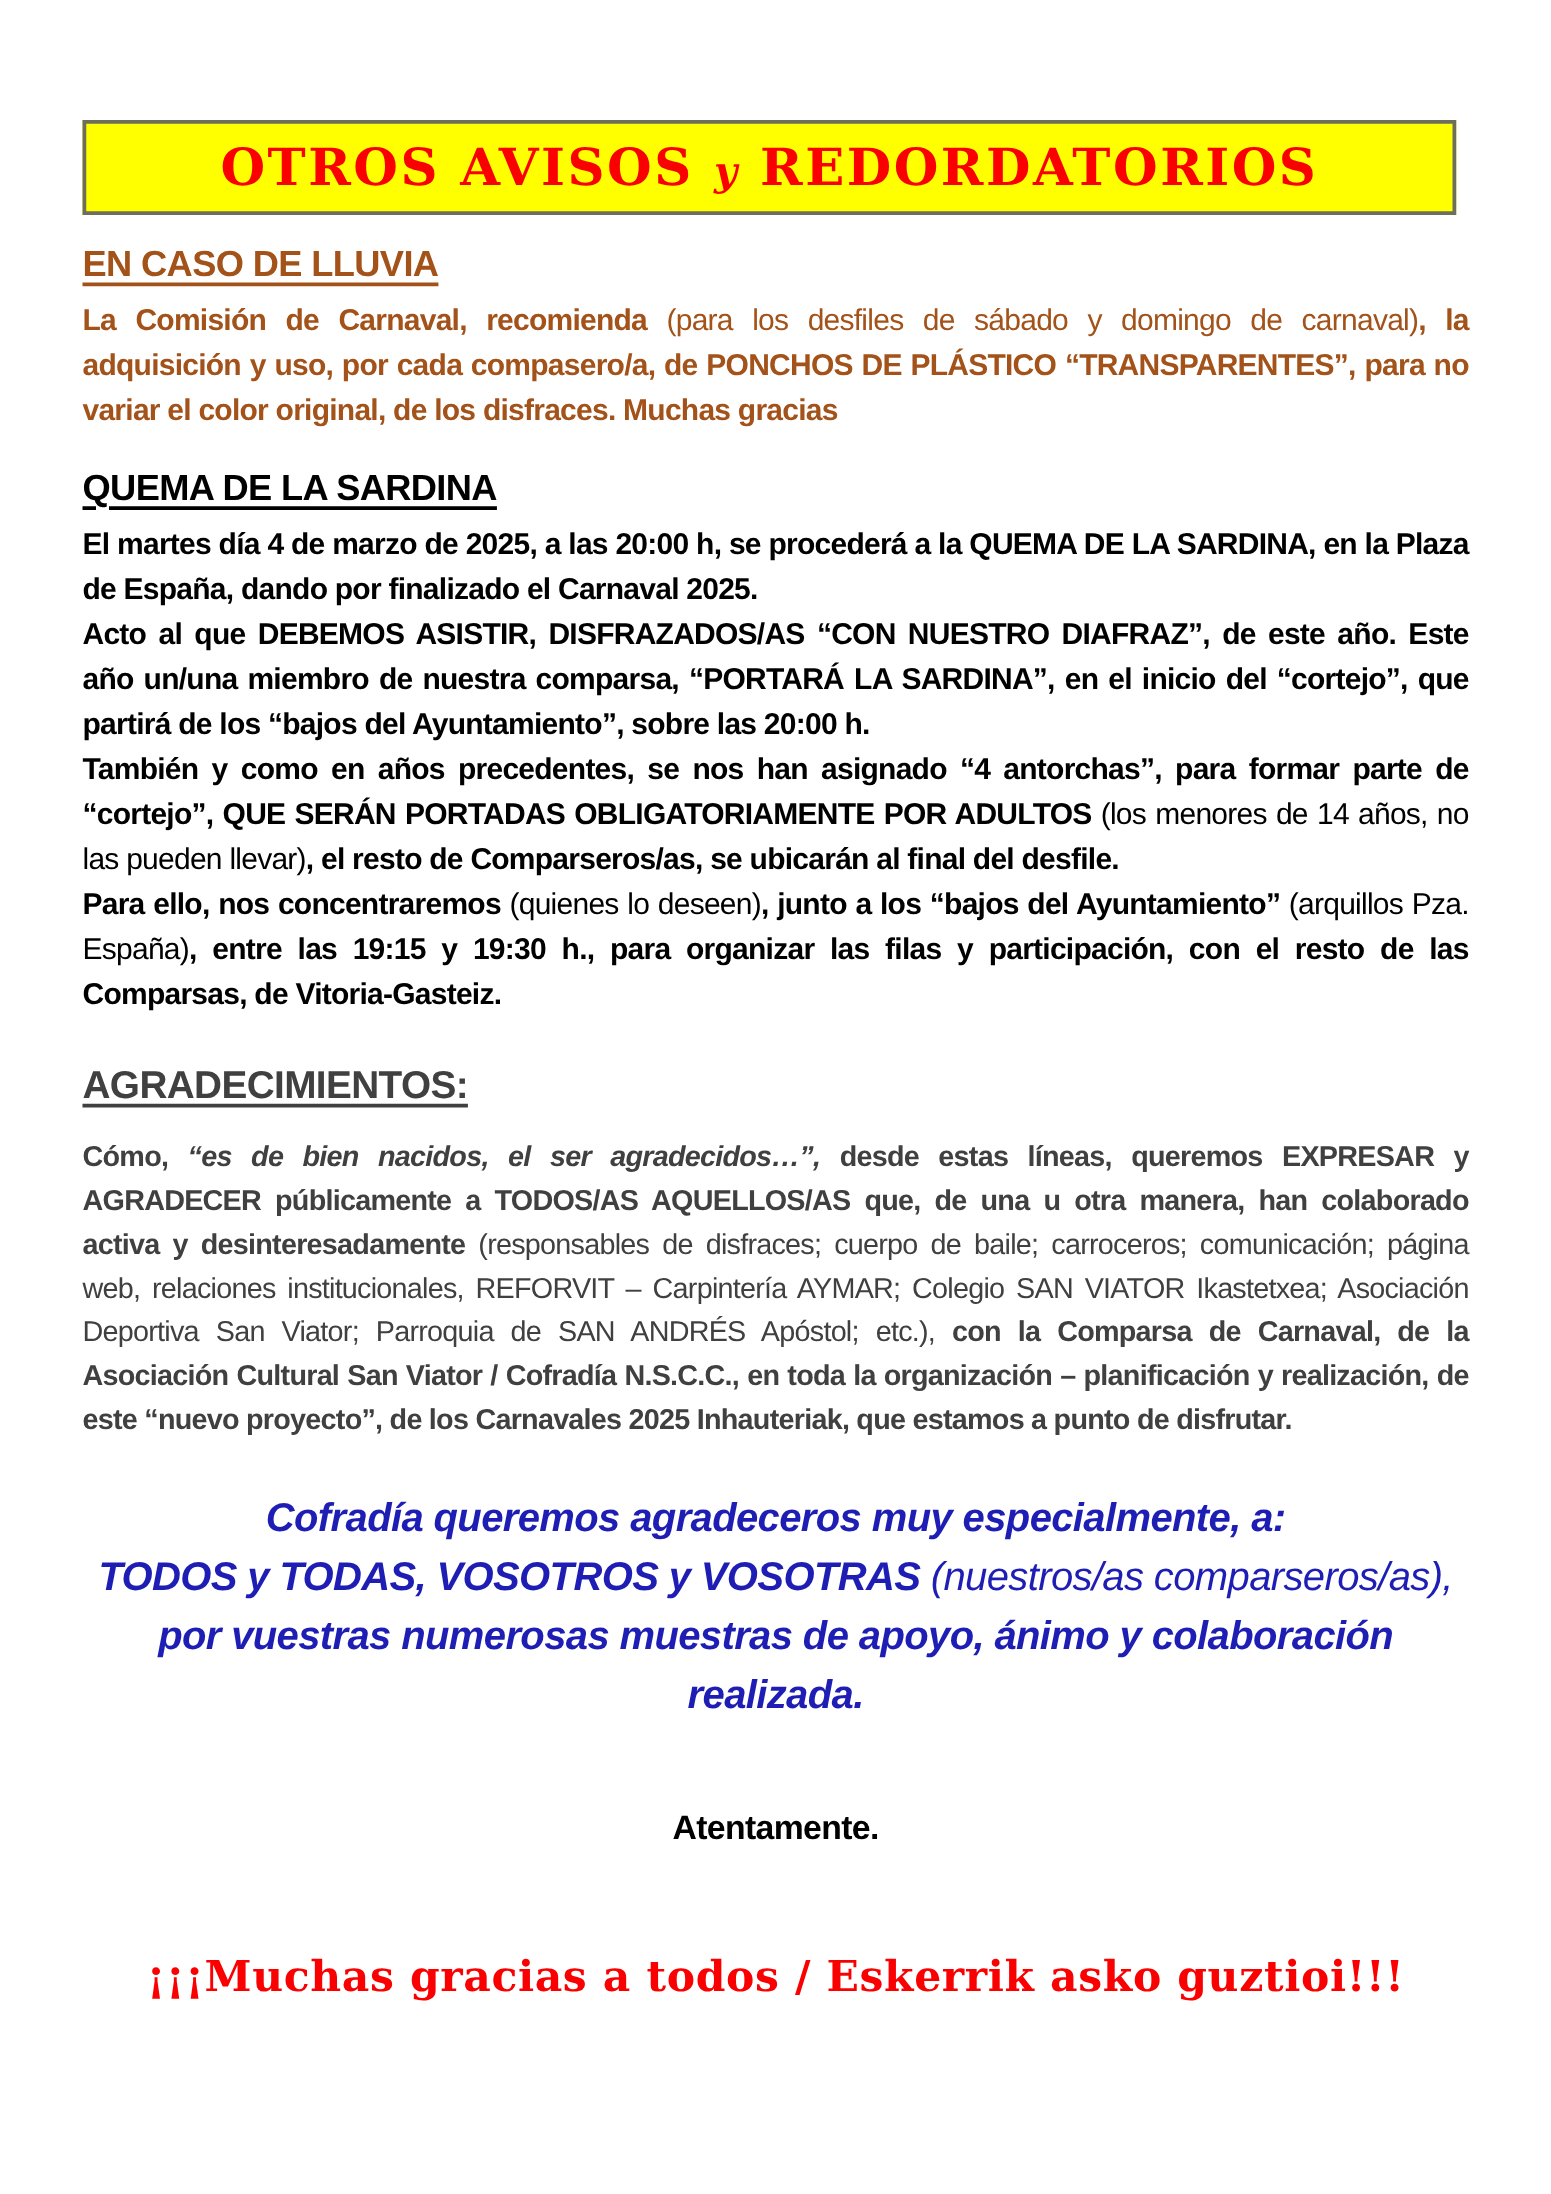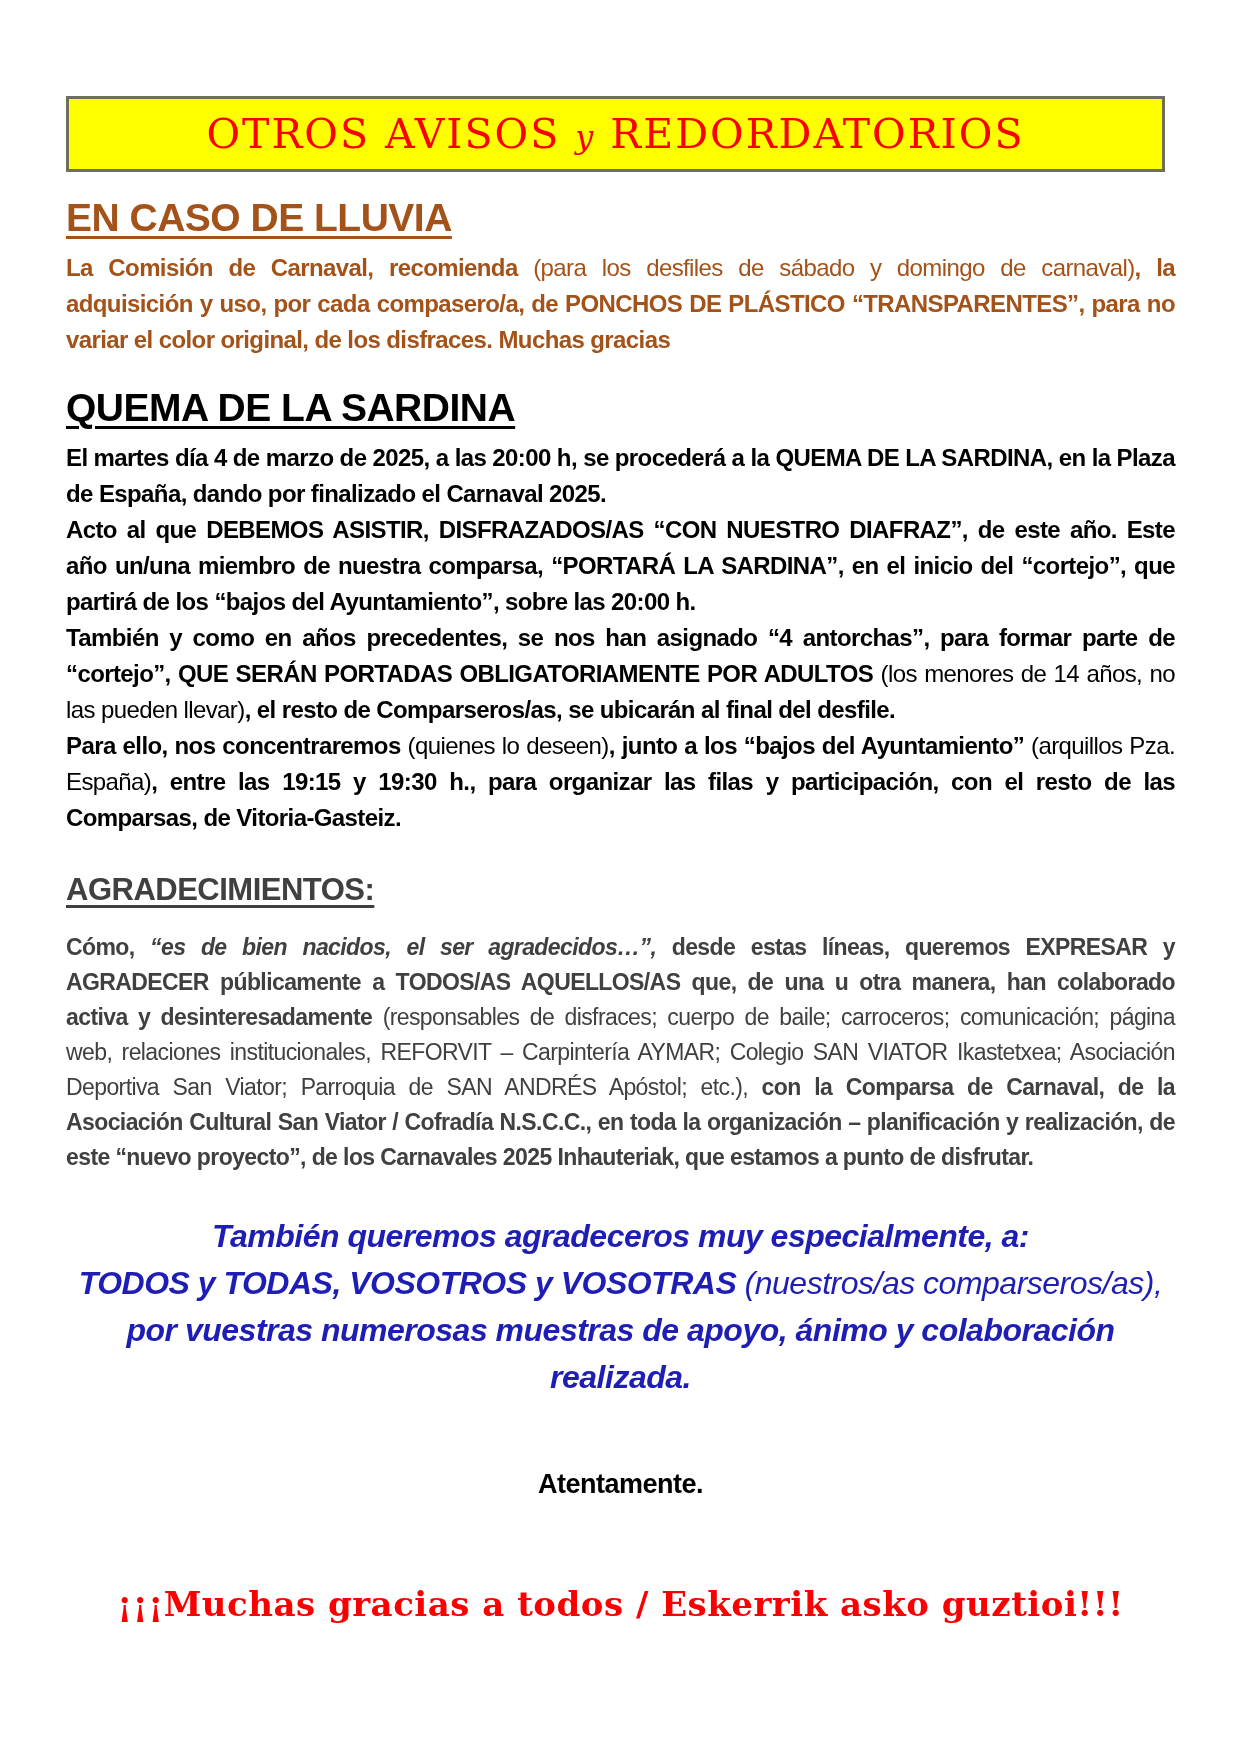--- a/index.html
+++ b/index.html
@@ -21,31 +21,31 @@
     margin-right: 10px;
     border: 3px solid #6e6e5c;
     background: #ffff00;
     height: 76px;
     display: flex;
     align-items: center;
     justify-content: center;
   }
   .banner .title {
     font-family: "DejaVu Serif", "Liberation Serif", serif;
-    font-weight: normal;
+    font-weight: bold;
     font-size: 41px;
     letter-spacing: 2px;
     color: #fb0000;
     white-space: nowrap;
   }
   .banner .title .i { font-style: italic; font-size: 0.78em; }
   
   .heading {
     font-weight: bold;
-    font-size: 39px;
+    font-size: 29px;
     letter-spacing: -0.5px;
     text-decoration: underline;
     text-decoration-thickness: 3px;
     text-underline-offset: 5px;
     margin-top: 24px;
     margin-bottom: 10px;
   }
   .para {
     font-size: 24px;
     line-height: 36px;
@@ -117,21 +117,21 @@
     <div class="para"><span class="b">También y como en años precedentes, se nos han asignado “4 antorchas”, para formar parte de “cortejo”, QUE SERÁN PORTADAS OBLIGATORIAMENTE POR ADULTOS </span><span>(los menores de 14 años, no las pueden llevar)</span><span class="b">, el resto de Comparseros/as, se ubicarán al final del desfile.</span></div>
     <div class="para"><span class="b">Para ello, nos concentraremos </span><span>(quienes lo deseen)</span><span class="b">, junto a los “bajos del Ayuntamiento” </span><span>(arquillos Pza. España)</span><span class="b">, entre las 19:15 y 19:30 h., para organizar las filas y participación, con el resto de las Comparsas, de Vitoria-Gasteiz.</span></div>
   </div>
 
   <div class="sec-agradecimientos">
     <div class="heading">AGRADECIMIENTOS:</div>
     <div class="para"><span class="b">Cómo, </span><span class="b i">“es de bien nacidos, el ser agradecidos…”,</span><span class="b"> desde estas líneas, queremos EXPRESAR y AGRADECER públicamente a TODOS/AS AQUELLOS/AS que, de una u otra manera, han colaborado activa y desinteresadamente </span><span>(responsables de disfraces; cuerpo de baile; carroceros; comunicación; página web, relaciones institucionales, REFORVIT – Carpintería AYMAR; Colegio SAN VIATOR Ikastetxea; Asociación Deportiva San Viator; Parroquia de SAN ANDRÉS Apóstol; etc.), </span><span class="b">con la Comparsa de Carnaval, de la Asociación Cultural San Viator / Cofradía N.S.C.C., en toda la organización – planificación y realización, de este “nuevo proyecto”, de los Carnavales 2025 Inhauteriak, que estamos a punto de disfrutar.</span></div>
   </div>
 
   <div class="highlight">
-    <span class="line"><span class="b i">También queremos agradeceros muy especialmente, a:</span></span>
+    <span class="line"><span class="b i">Cofradía queremos agradeceros muy especialmente, a:</span></span>
     <span class="line"><span class="b i">TODOS y TODAS, VOSOTROS y VOSOTRAS </span><span class="i">(nuestros/as comparseros/as),</span></span>
     <span class="line"><span class="b i">por vuestras numerosas muestras de apoyo, ánimo y colaboración realizada.</span></span>
   </div>
 
   <div class="signature">
     <span class="line"><span class="b">Atentamente.</span></span>
   </div>
 
   <div class="footer-thanks">¡¡¡Muchas gracias a todos / Eskerrik asko guztioi!!!</div>
 

